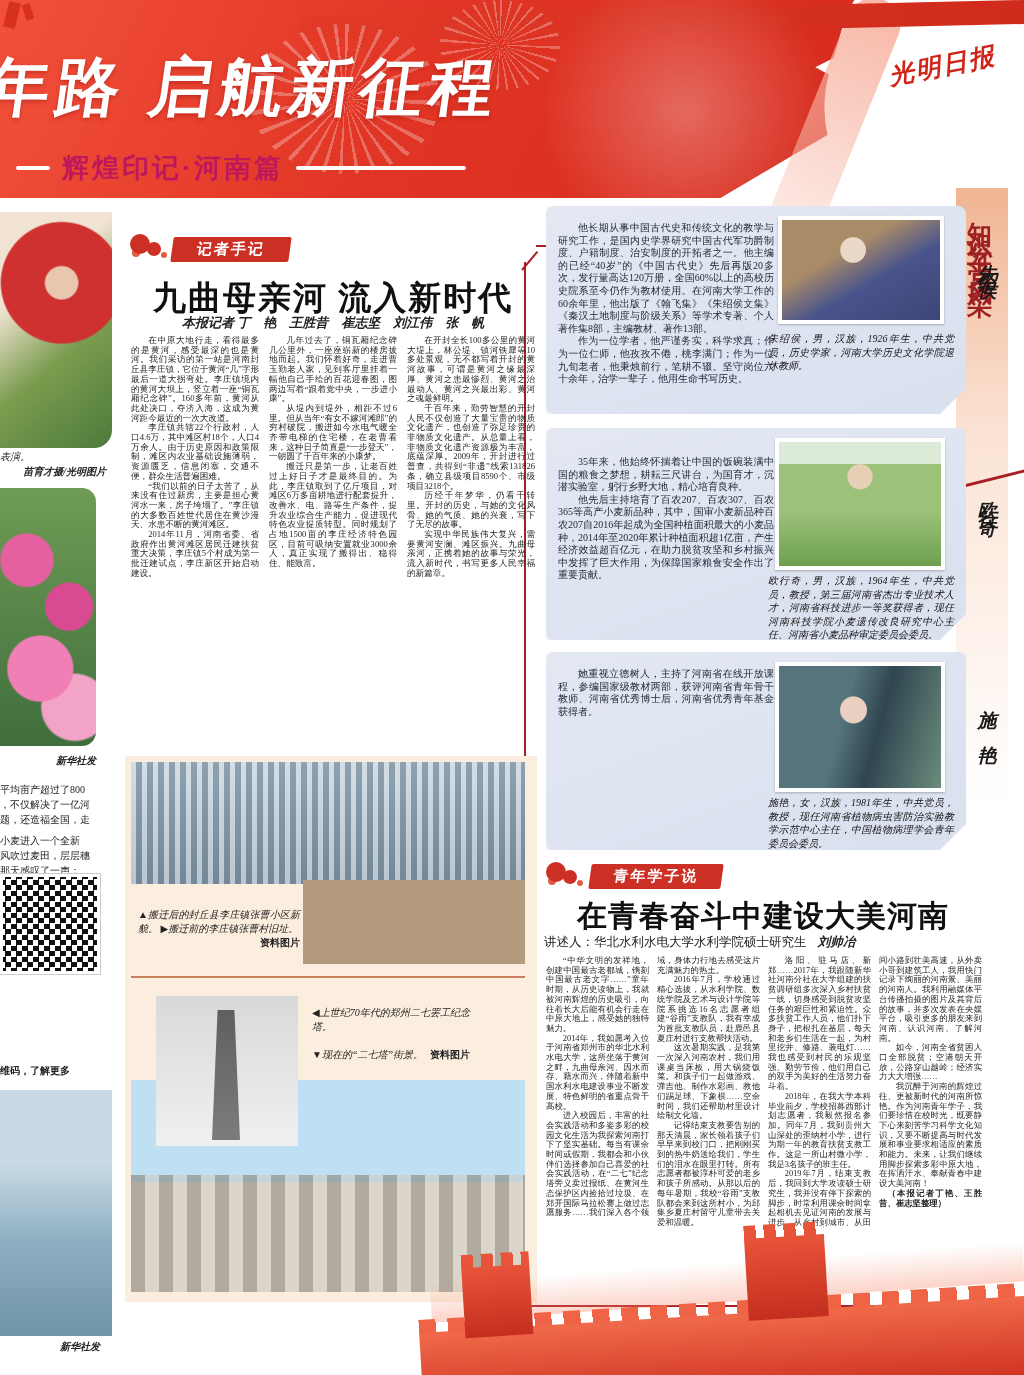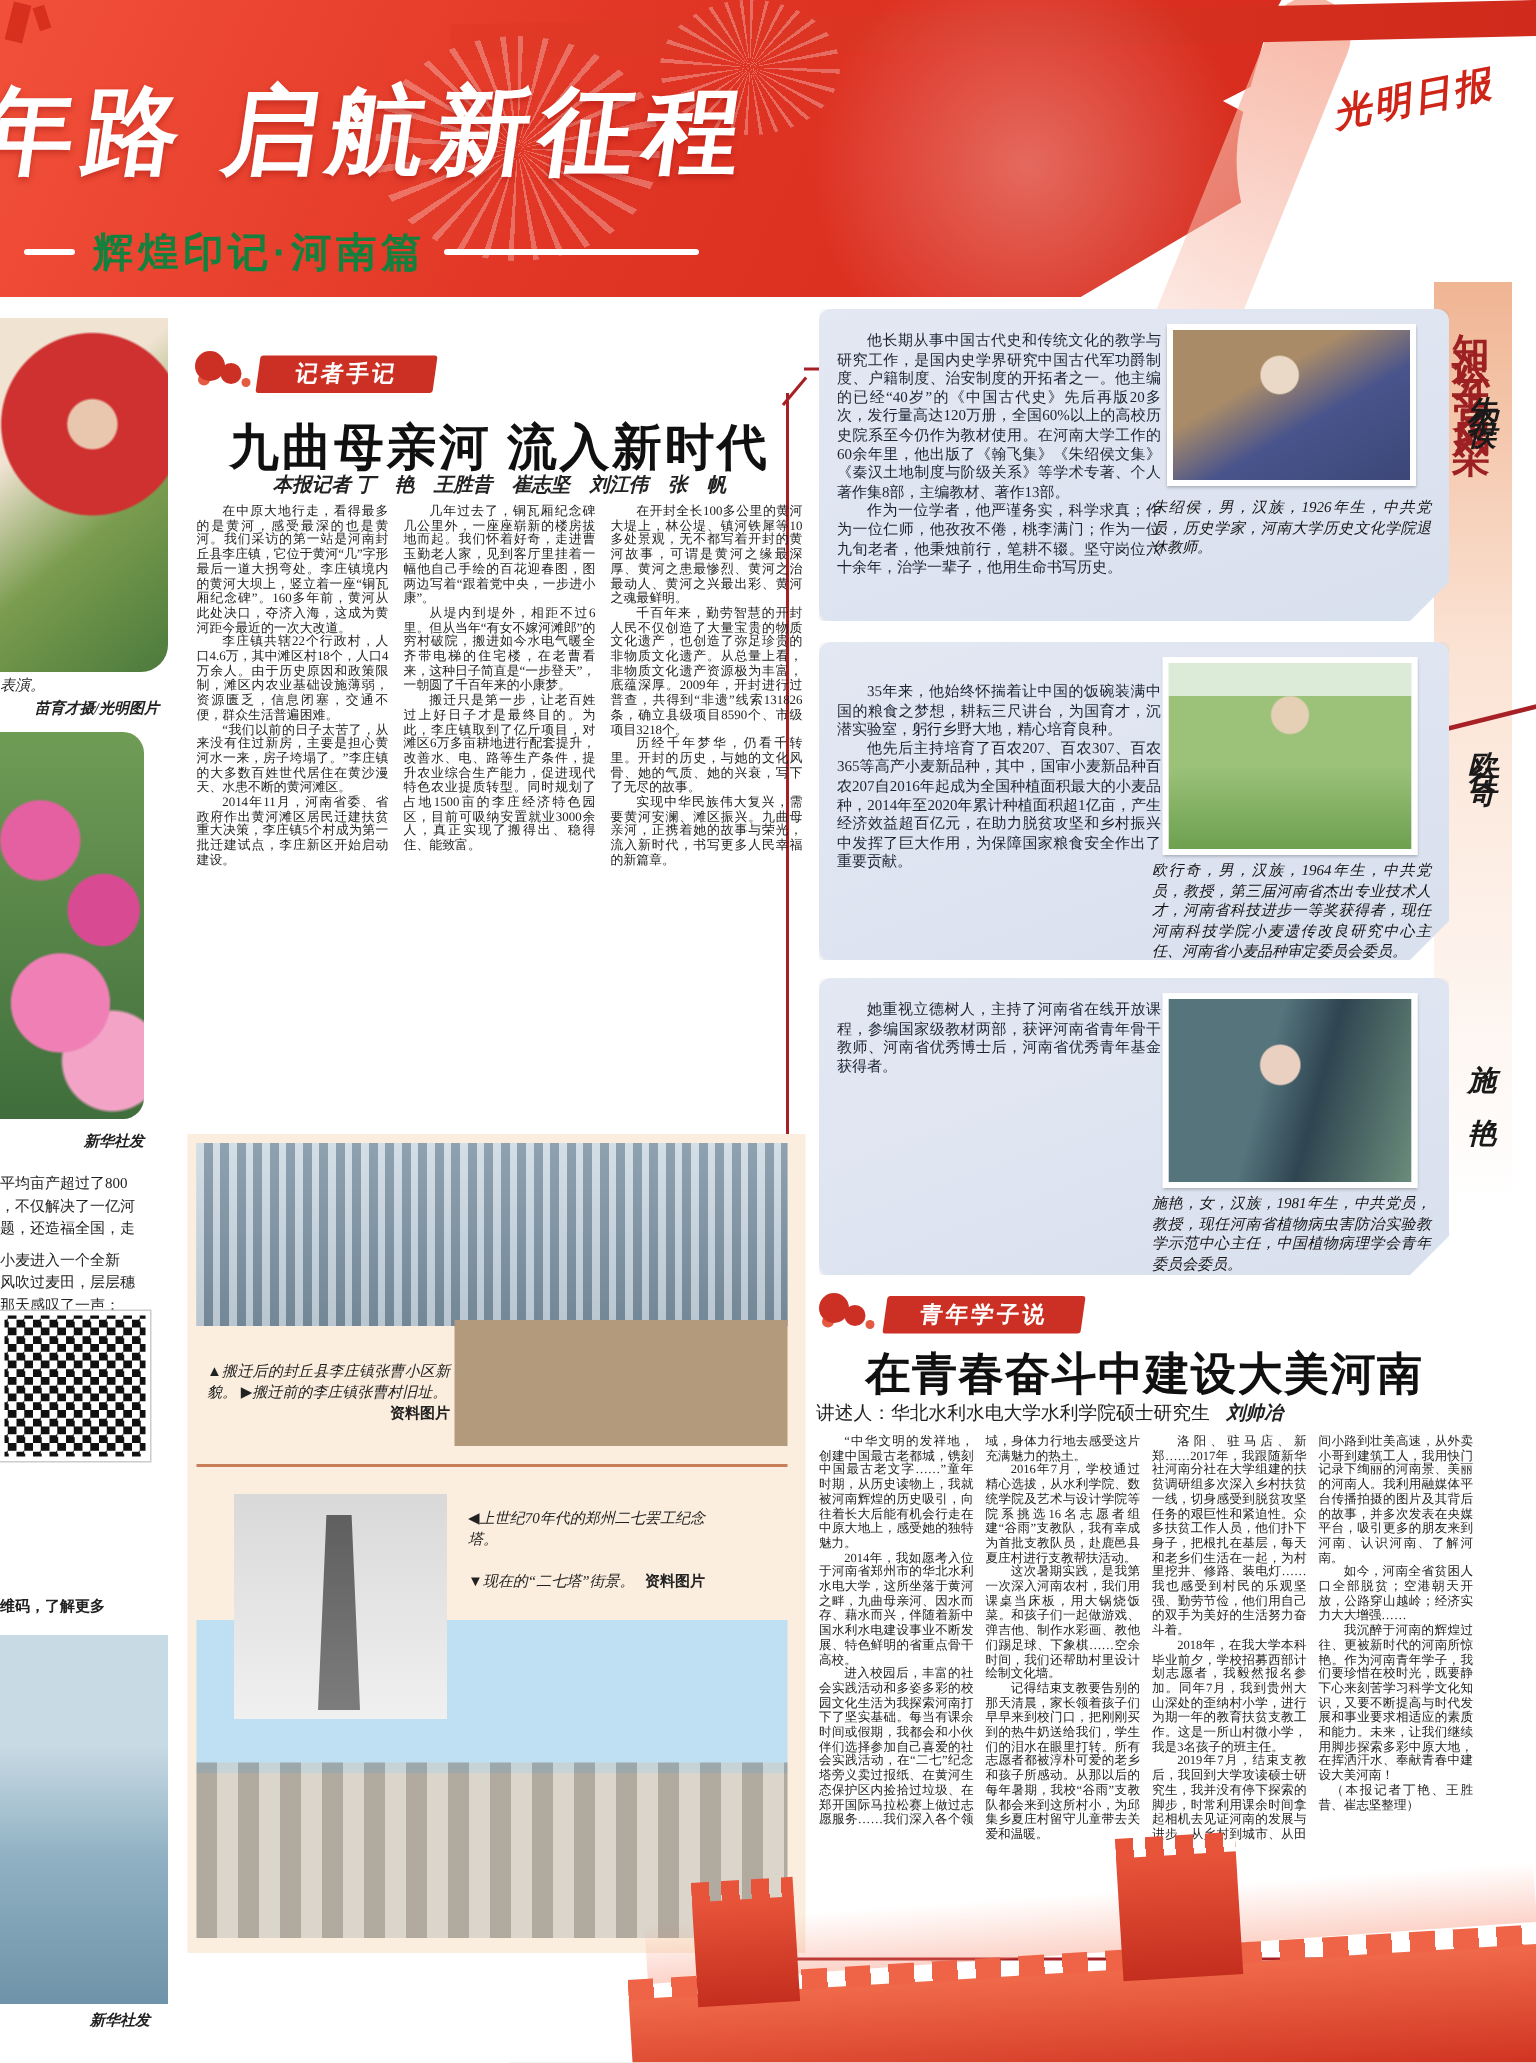--- a/index.html
+++ b/index.html
@@ -17,21 +17,21 @@
   .ribbon{position:absolute;left:806px;top:-10px;width:54px;height:270px;border-radius:40px;
     background:linear-gradient(180deg,rgba(246,170,150,.85),rgba(250,210,198,.35));transform:rotate(22deg);}
   .topstripe{position:absolute;left:300px;top:8px;width:740px;height:24px;
     background:linear-gradient(90deg,#e23a27,#cf2a1b);transform:rotate(-1.3deg);}
   .fw{position:absolute;border-radius:50%;opacity:.35;
     background:repeating-conic-gradient(rgba(255,255,255,.8) 0 3deg,transparent 3deg 13deg);}
   .corner-mark{position:absolute;background:#d8301f;}
   .banner-title{position:absolute;left:-14px;top:44px;width:620px;color:#fff;font-weight:bold;
     font-size:64px;letter-spacing:6px;transform:skewX(-8deg);font-family:"Liberation Sans","DejaVu Sans",sans-serif;
     text-shadow:0 2px 4px rgba(120,0,0,.35);white-space:nowrap;}
-  .banner-sub{position:absolute;left:16px;top:150px;display:flex;align-items:center;color:#15803d;
+  .banner-sub{position:absolute;left:16px;top:150px;display:flex;align-items:center;color:#be185d;
     font-weight:bold;font-size:27px;letter-spacing:3px;font-family:"Liberation Sans",sans-serif;}
   .banner-sub .line{display:inline-block;height:4px;background:#fff;border-radius:2px;}
   .masthead{position:absolute;left:888px;top:48px;width:120px;color:#cf2418;font-size:25px;font-weight:bold;
     font-style:italic;transform:rotate(-11deg);letter-spacing:2px;white-space:nowrap;}
 
   
   .kp-line{position:absolute;background:#a72026;}
   .vert-strip{position:absolute;left:956px;top:188px;width:52px;height:1120px;
     background:linear-gradient(180deg,#f0b593 0%,#fbe3d4 22%,#fff 55%);}
   .vert-title{position:absolute;left:964px;top:202px;writing-mode:vertical-rl;color:#9d2023;
@@ -70,21 +70,21 @@
   .divider{position:absolute;left:131px;top:976px;width:394px;height:2px;background:#c9805a;}
 
   
   .headline2{position:absolute;left:544px;top:896px;width:438px;text-align:center;font-size:30px;
     font-weight:bold;color:#101010;letter-spacing:1px;}
   .byline2{position:absolute;left:544px;top:934px;width:438px;font-size:12.5px;color:#222;}
   .byline2 .narr{font-weight:bold;font-style:italic;margin-left:8px;}
   .body2{position:absolute;left:546px;top:956px;width:436px;height:300px;column-count:4;column-gap:8px;
     font-size:8.4px;line-height:9.7px;text-align:justify;color:#232323;overflow:hidden;}
   .body2 p{margin:0;text-indent:2em;}
-  .body2 p.credit{font-weight:normal;text-indent:1em;}
+  .body2 p.credit{font-weight:bold;text-indent:1em;}
 
   
   .lcap{position:absolute;font-size:10px;font-style:italic;color:#222;}
   .lfrag{position:absolute;left:0;width:104px;font-size:10px;line-height:15px;color:#222;text-align:left;}
   .qr{position:absolute;left:0px;top:874px;width:94px;height:94px;background:#fff;padding:3px;
     background-image:repeating-conic-gradient(#111 0% 25%,#fff 0% 50%);background-size:11px 11px;
     box-shadow:inset 0 0 0 3px #fff,0 0 0 1px #ccc;}
 
   
   .wall-base{position:absolute;left:418px;top:1296px;width:606px;height:80px;

